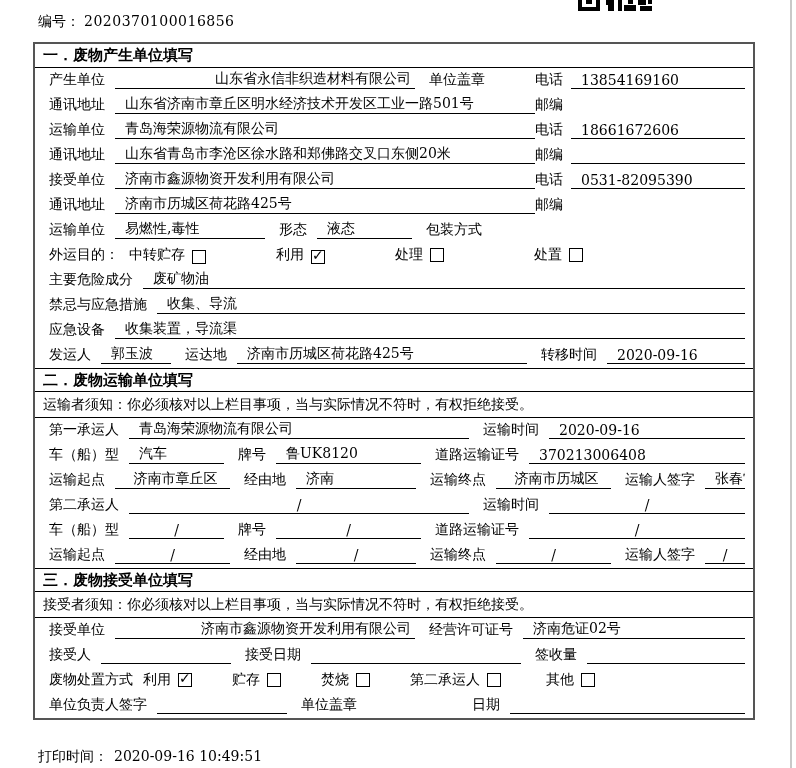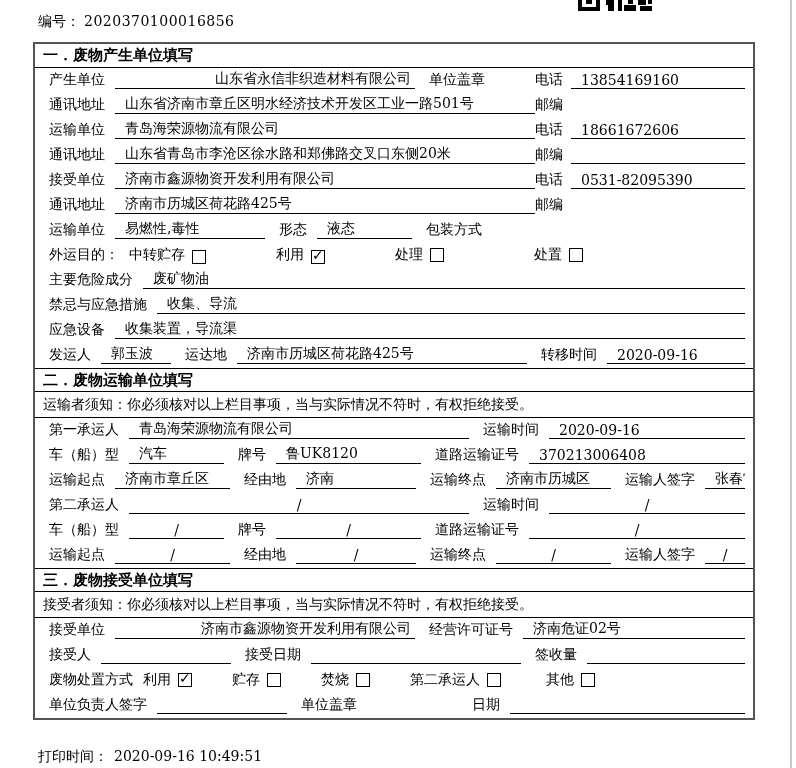--- a/index.html
+++ b/index.html
@@ -41,21 +41,21 @@
   .lbl.ml{margin-left:14px;}
   .fill{
     border-bottom:1px solid #000;padding:0 4px 0 10px;box-sizing:border-box;
     flex:none;overflow:hidden;white-space:nowrap;
   }
   .fill.grow{flex:1 1 auto;}
   .fill.ctr{text-align:center;padding-left:4px;}
   .sp{flex:1 1 auto;}
   .rg{flex:none;width:210px;display:flex;align-items:flex-end;}
   .rg .lbl{margin-right:8px;}
-  .w70{width:70px;} .w95{width:95px;} .w115{width:115px;} .w120{width:120px;}
+  .w70{width:70px;} .w95{width:95px;} .w115{width:115px;text-align:center;} .w120{width:120px;}
   .w130{width:130px;} .w145{width:145px;} .w150{width:150px;} .w165{width:165px;}
   .w210{width:210px;} .w215{width:215px;} .w235{width:235px;} .w290{width:290px;}
   .w300{width:300px;text-align:right;} .w340{width:340px;}
   .opt{display:inline-flex;align-items:center;} .g40{margin-right:40px;} .g45{margin-right:45px;}
   .g70{margin-right:70px;align-items:flex-end;} .g90{margin-right:90px;}
   .cb{
     display:inline-block;width:12px;height:12px;border:1px solid #000;
     margin-left:7px;position:relative;flex:none;
   }
   .cb[data-checked="true"]::after{

